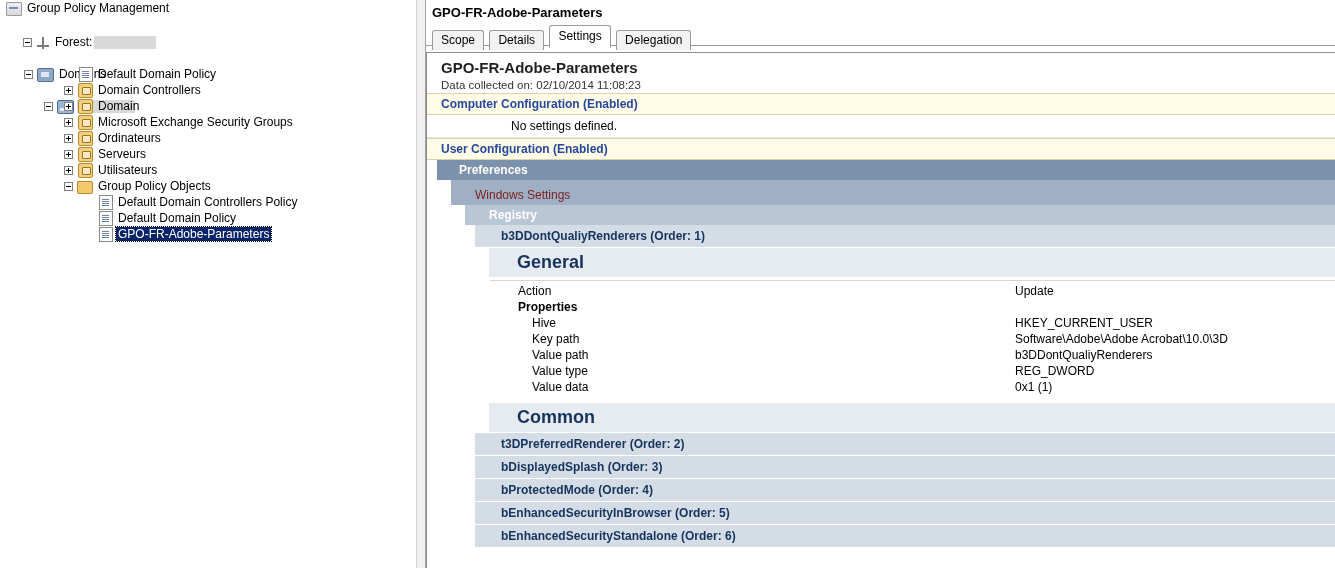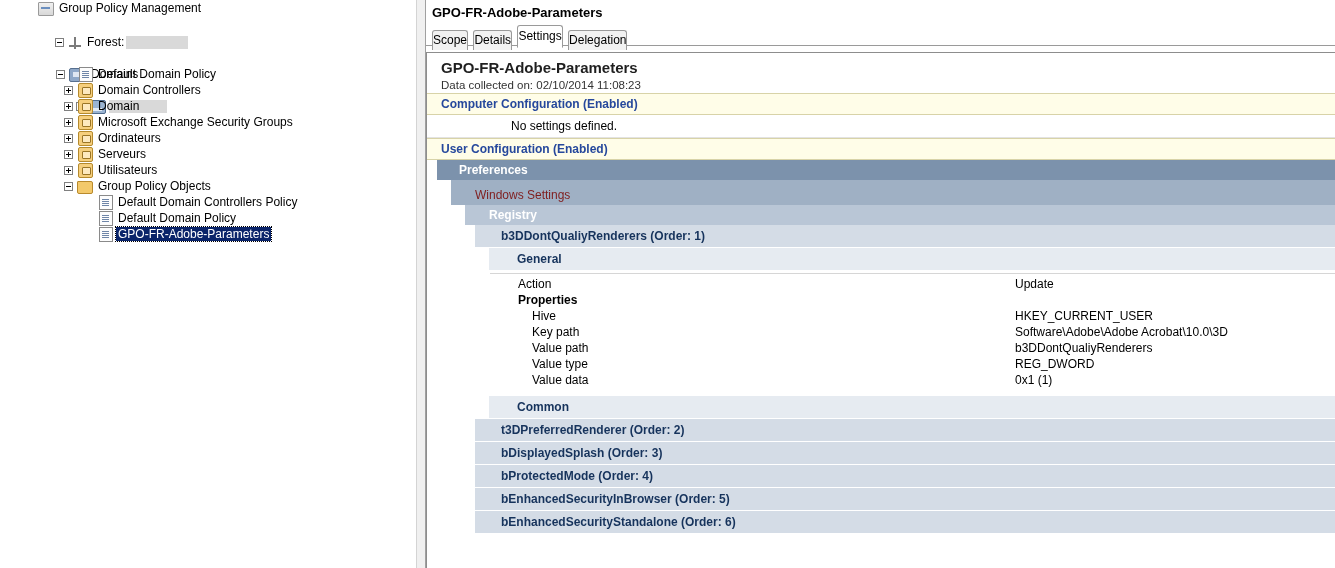--- a/index.html
+++ b/index.html
@@ -19,21 +19,20 @@
   }
 
   
   #tree-pane {
     position: absolute;
     left: 0; top: 0;
     width: 424px;
     height: 568px;
     background: #ffffff;
     overflow: hidden;
-    padding-left: 32px;
   }
   .tree-row {
     position: relative;
     height: 16px;
     line-height: 16px;
     white-space: nowrap;
     font-size: 12px;
   }
   .tnode {
     position: absolute;
@@ -219,21 +218,21 @@
     border-bottom: 1px solid #9a9a9a;
     padding-left: 6px;
     box-sizing: border-box;
     background: #ffffff;
   }
   .tab {
     position: relative;
     display: inline-block;
     height: 19px;
     line-height: 19px;
-    padding: 0 0;
+    padding: 0 8px;
     margin-right: 2px;
     font-size: 12px;
     border: 1px solid #9a9a9a;
     border-bottom: none;
     background: #f2f2f2;
     border-radius: 3px 3px 0 0;
     vertical-align: bottom;
     top: 3px;
   }
   .tab.active {
@@ -315,21 +314,21 @@
     font-weight: bold;
     font-size: 12px;
     padding: 4px 0 4px 26px;
     margin-left: 48px;
     border-bottom: 1px solid #ffffff;
   }
   .band-sub {
     background: #e6ebf1;
     color: #16335c;
     font-weight: bold;
-    font-size: 12px;
+    font-size: 18px;
     padding: 4px 0 4px 28px;
     margin-left: 62px;
     border-bottom: 1px solid #ffffff;
   }
   .detail-block {
     margin-left: 62px;
     background: #ffffff;
     border-left: 1px solid #ffffff;
   }
   .kv {

